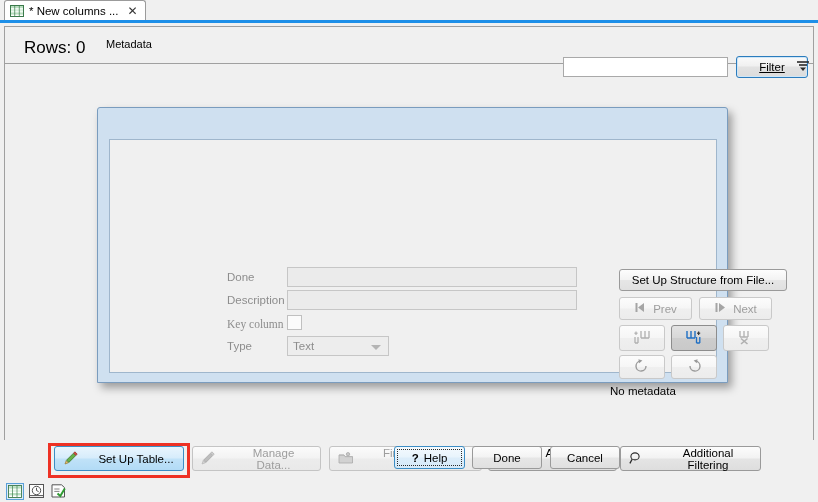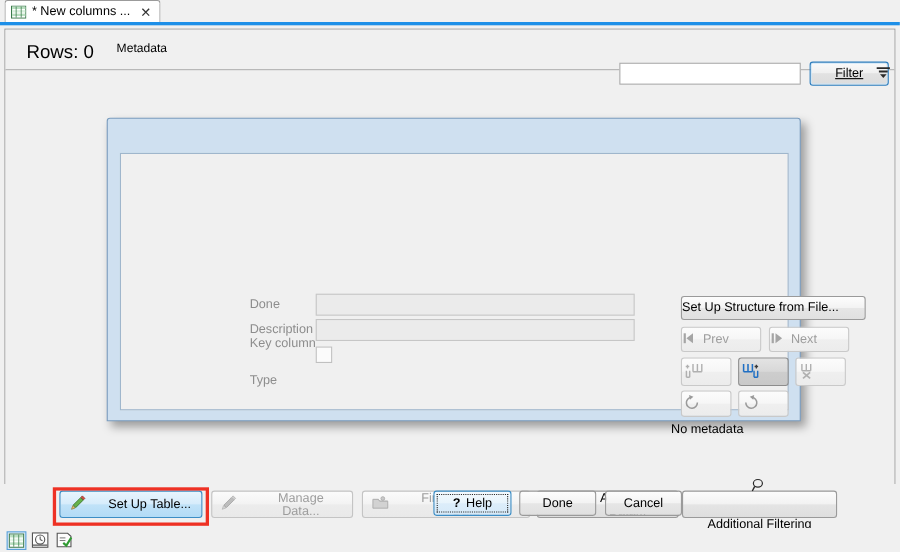--- a/index.html
+++ b/index.html
@@ -309,21 +309,21 @@
     position: absolute;
     box-sizing: border-box;
     border: 1px solid #9a9a9a;
     border-radius: 3px;
     background: linear-gradient(to bottom, #fdfdfd 0%, #f3f3f3 48%, #e6e6e6 52%, #e0e0e0 100%);
     font-family: "Liberation Sans", sans-serif;
     font-size: 11.5px;
     color: #000;
     display: flex;
     align-items: center;
-    justify-content: flex-start;
+    justify-content: center;
     gap: 5px;
     cursor: default;
   }
   .dlg-btn.dis {
     color: #9d9d9d;
     border: 1px solid #c9c9c9;
     background: linear-gradient(to bottom, #fcfcfc 0%, #f6f6f6 48%, #efefef 52%, #ececec 100%);
   }
   .dlg-btn.active {
     border: 1px solid #8d8d8d;
@@ -454,21 +454,21 @@
         <rect x="6" y="5" width="9.3" height="8.3" fill="#f6f6f0" stroke="#56844f" stroke-width="0.8"></rect>
         <line x1="6" y1="7.6" x2="15.3" y2="7.6" stroke="#8ab184" stroke-width="0.7"></line>
         <line x1="6" y1="10.3" x2="15.3" y2="10.3" stroke="#8ab184" stroke-width="0.7"></line>
         <line x1="9.2" y1="5" x2="9.2" y2="13.3" stroke="#8ab184" stroke-width="0.7"></line>
         <line x1="12.3" y1="5" x2="12.3" y2="13.3" stroke="#8ab184" stroke-width="0.7"></line>
       </svg>
     </span>
     <span>Associate Data...</span>
   </button>
 
-  <button class="action-btn" style="left:620px; width:141px;flex-direction:column;">
+  <button class="action-btn" style="left:620px; width:141px;">
     <span>
       <svg width="15" height="14" viewBox="0 0 15 14">
         <ellipse cx="6" cy="5.4" rx="4.1" ry="3.5" fill="none" stroke="#2a2a2a" stroke-width="1.1"></ellipse>
         <line x1="3.1" y1="8.2" x2="0.9" y2="12.4" stroke="#2a2a2a" stroke-width="1.3"></line>
       </svg>
     </span>
     <span>Additional Filtering</span>
   </button>
 </div>
 
@@ -508,24 +508,28 @@
 
 
   <div id="dialog-body"></div>
 
   <span class="form-label" style="left:129px; top:163px;">Done</span>
   <input class="form-input" style="left: 189px; top: 159px; width: 290px;" type="text" disabled="" value="">
 
   <span class="form-label" style="left:129px; top:186px;">Description</span>
   <input class="form-input" style="left: 189px; top: 182px; width: 290px;" type="text" disabled="" value="">
 
-  <span class="form-label" style="left:129px; top:198px;">Key column</span>
+  <span class="form-label" style="left:129px; top:210px;font-family:Liberation Serif, serif;">Key column</span>
   <div id="key-checkbox"></div>
 
   <span class="form-label" style="left:129px; top:232px;">Type</span>
+  <div id="type-select">
+    <span id="type-value">Text</span>
+    <span id="type-arrow"></span>
+  </div>
 
   <div class="dlg-btn" style="left:521px; top:161px; width:168px; height:22px;">
     <span>Set Up Structure from File...</span>
   </div>
 
   <div class="dlg-btn dis" style="left:521px; top:189px; width:73px; height:23px;">
     <span>
       <svg width="14" height="11" viewBox="0 0 14 11">
         <polygon points="10,1 10,10 4,5.5" fill="#a5a5a5"></polygon>
         <rect x="1.5" y="1" width="2" height="9" fill="#a5a5a5"></rect>

